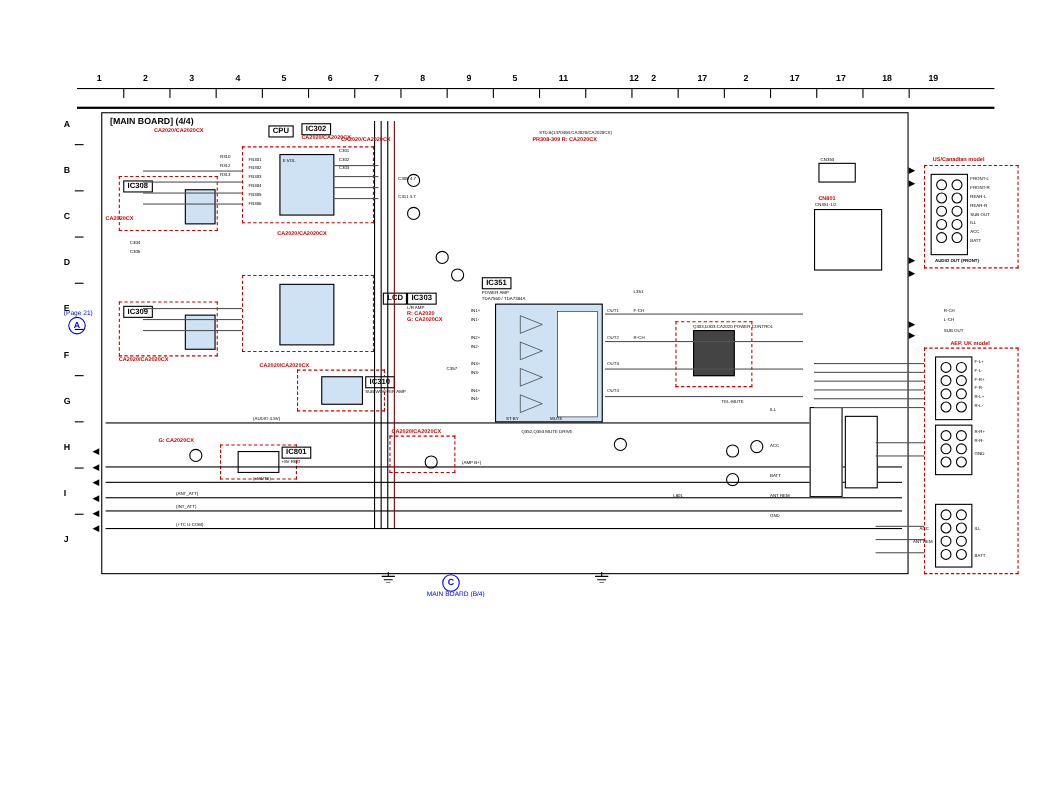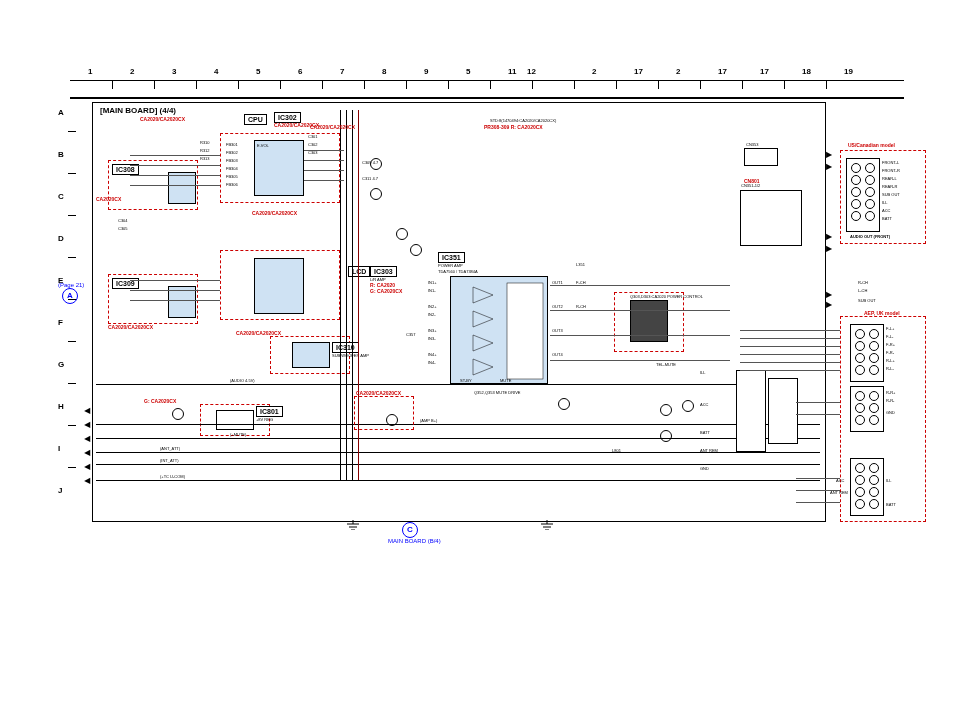--- a/index.html
+++ b/index.html
@@ -187,21 +187,21 @@
     <span class="col-num" style="left:60px">2</span>
     <span class="col-num" style="left:102px">3</span>
     <span class="col-num" style="left:144px">4</span>
     <span class="col-num" style="left:186px">5</span>
     <span class="col-num" style="left:228px">6</span>
     <span class="col-num" style="left:270px">7</span>
     <span class="col-num" style="left:312px">8</span>
     <span class="col-num" style="left:354px">9</span>
     <span class="col-num" style="left:396px">5</span>
     <span class="col-num" style="left:438px">11</span>
-    <span class="col-num" style="left:457px">12</span>
+    <span class="col-num" style="left:502px">12</span>
     <span class="col-num" style="left:522px">2</span>
     <span class="col-num" style="left:564px">17</span>
     <span class="col-num" style="left:606px">2</span>
     <span class="col-num" style="left:648px">17</span>
     <span class="col-num" style="left:690px">17</span>
     <span class="col-num" style="left:732px">18</span>
     <span class="col-num" style="left:774px">19</span>
     <div class="col-tick" style="left:42px"></div>
       <div class="col-tick" style="left:84px"></div>
     <div class="col-tick" style="left:126px"></div>

